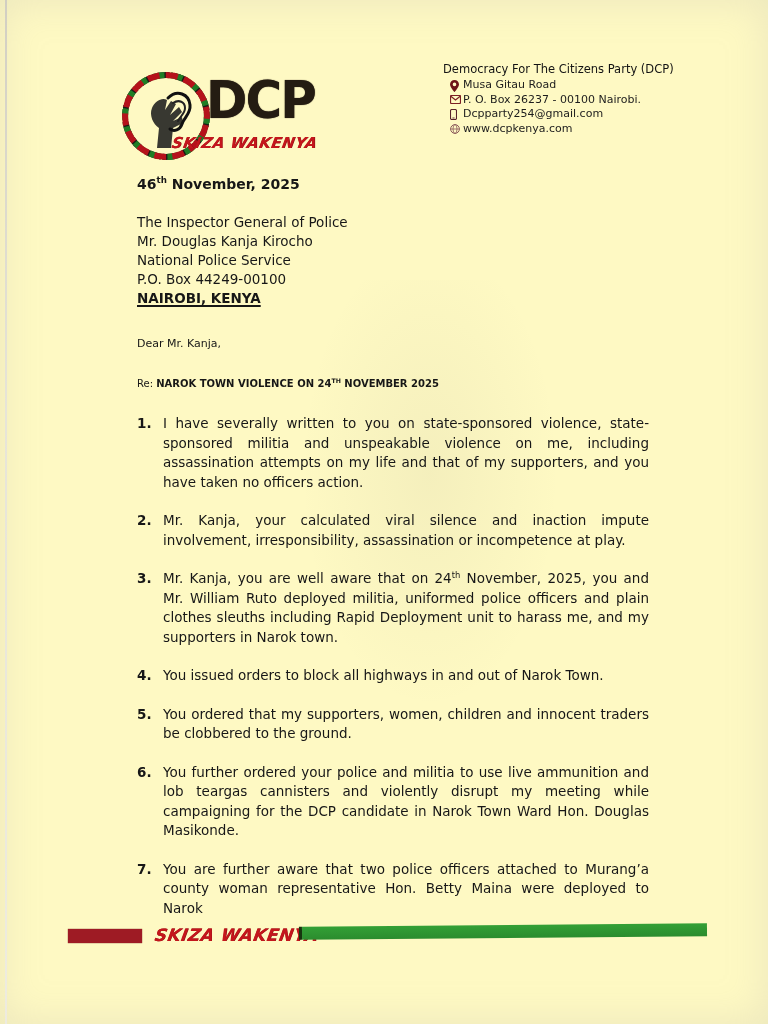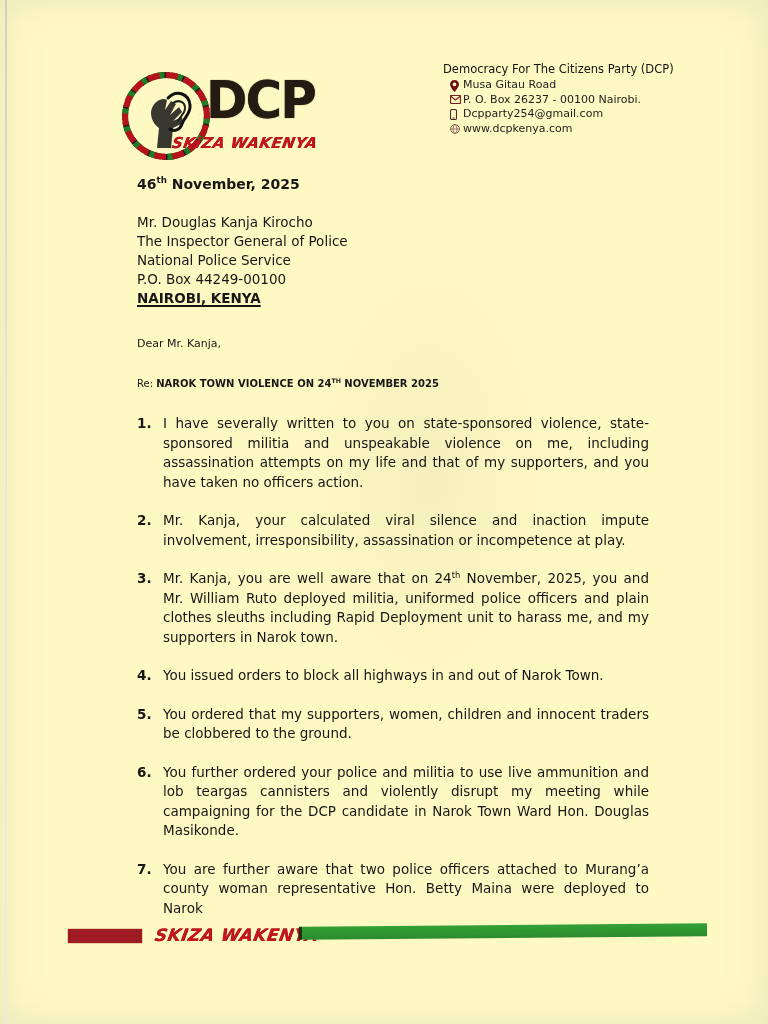--- a/index.html
+++ b/index.html
@@ -140,22 +140,22 @@
       </span>
       <span class="ctext">www.dcpkenya.com</span>
     </div>
   </div>
 
   <div class="letter">
 
     <div class="date-line"><span>46</span><sup>th</sup><span> November, 2025</span></div>
 
     <div class="recipient">
+      <div>The Inspector General of Police</div>
       <div>Mr. Douglas Kanja Kirocho</div>
-      <div>The Inspector General of Police</div>
       <div>National Police Service</div>
       <div>P.O. Box 44249-00100</div>
       <div class="recipient-city">NAIROBI, KENYA</div>
     </div>
 
     <div class="salutation">Dear Mr. Kanja,</div>
 
     <div class="subject"><span>Re: </span><b><span>NAROK TOWN VIOLENCE ON 24</span><sup>TH</sup><span> NOVEMBER 2025</span></b></div>
 
     <div class="items">

